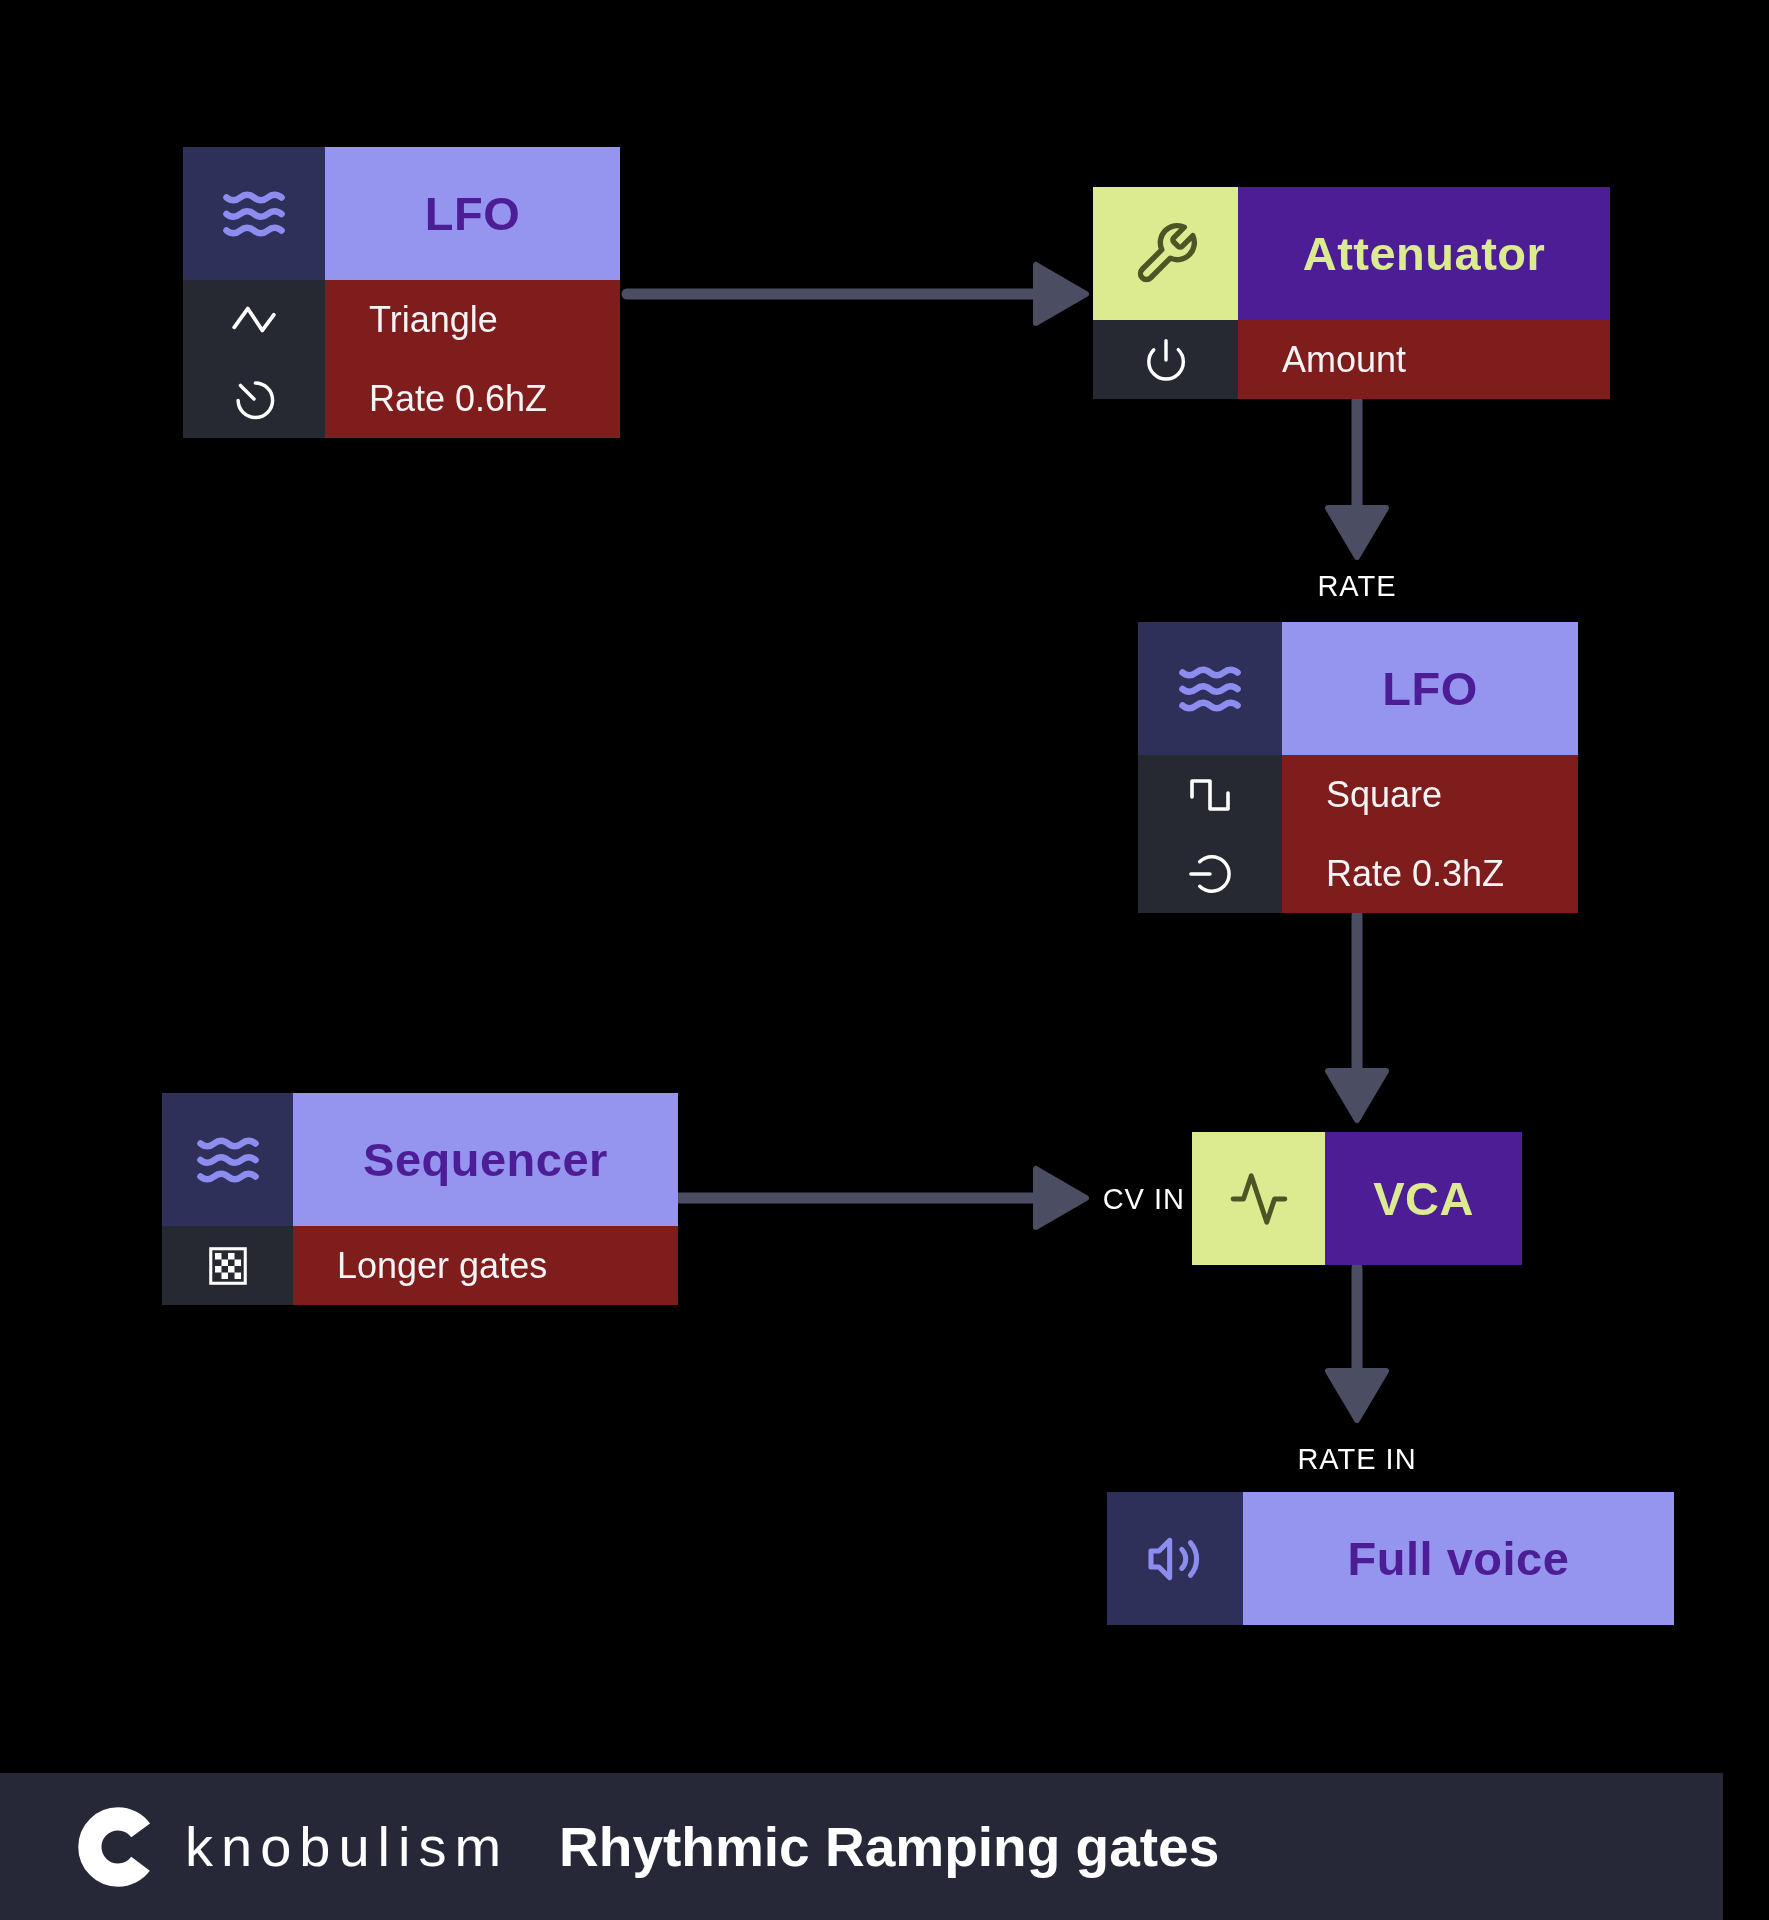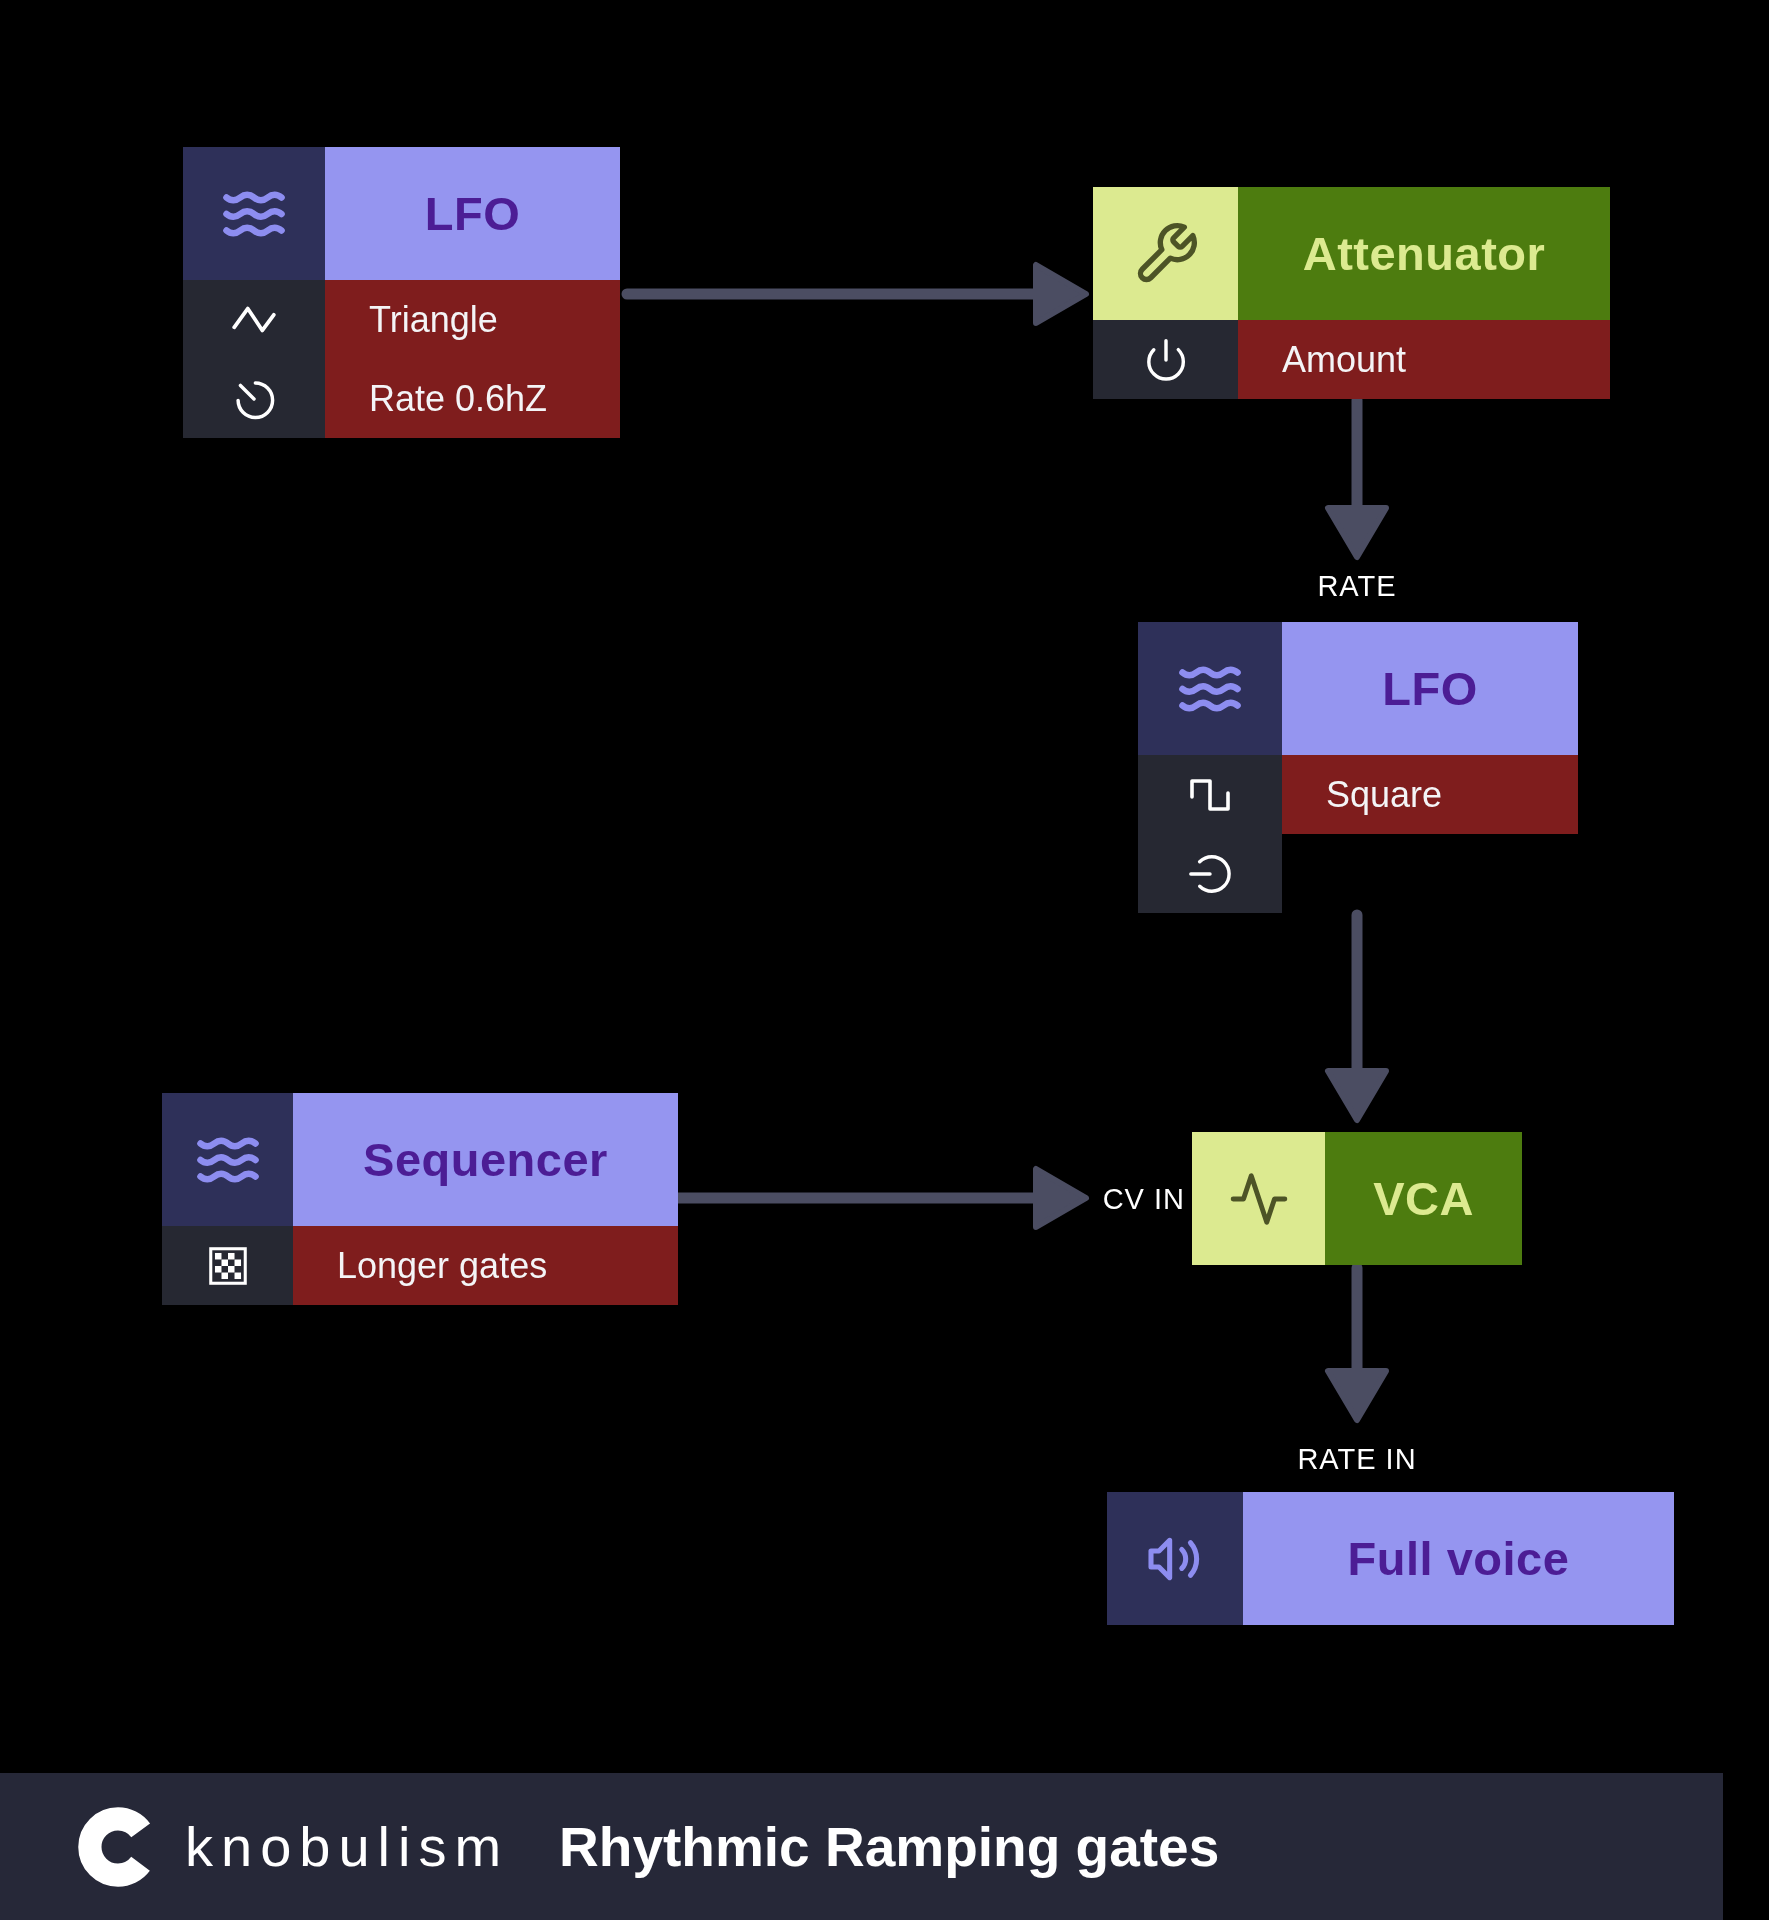--- a/index.html
+++ b/index.html
@@ -9,21 +9,21 @@
   }
   .node{position:absolute;}
   .hdr{display:flex;height:133px;}
   .row{display:flex;height:79px;}
   .icell{flex:0 0 auto;display:flex;align-items:center;justify-content:center;}
   .tcell{flex:1 1 auto;display:flex;align-items:center;}
   .hdr .tcell{justify-content:center;font-weight:bold;font-size:47px;letter-spacing:.5px;}
   .purple .icell{background:#2e3059;}
   .purple .tcell{background:#9595f0;color:#4c1d95;}
   .green .icell{background:#dcea90;}
-  .green .tcell{background:#4d7c0f;color:#dcea90;}
+  .green .tcell{background:#4c1d95;color:#dcea90;}
   .row .icell{background:#262832;}
   .row .tcell{background:#7f1d1d;color:#f4f4f6;font-size:36px;padding-left:44px;}
   .flowlabel{position:absolute;color:#fff;font-size:29px;letter-spacing:1px;}
   svg.stroke-ico{fill:none;stroke-linecap:round;stroke-linejoin:round;}
   #arrow-layer{position:absolute;left:0;top:0;pointer-events:none;}
   #footer{
     position:absolute;left:0;top:1773px;width:1723px;height:147px;background:#262838;
     display:flex;align-items:center;
   }
   #brand-text{color:#fff;font-size:56px;letter-spacing:8px;font-weight:500;margin-left:22px;}
@@ -132,20 +132,21 @@
     </div>
     <div class="row">
       <div class="icell" style="width:144px;">
         <svg class="stroke-ico" width="46" height="46" viewBox="0 0 24 24" stroke="#ffffff" stroke-width="1.8">
           <g transform="rotate(-90 12 12)">
             <path d="M12 2v10"></path>
             <path d="M18.4 6.6a9 9 0 1 1-12.77.04"></path>
           </g>
         </svg>
       </div>
+      <div class="tcell">Rate 0.3hZ</div>
     </div>
   </div>
 
   <div class="node" style="left:146px;top:1093px;width:516px;padding-left:16px;">
     <div class="hdr purple">
       <div class="icell" style="width:131px;">
         <svg class="stroke-ico" width="66" height="66" viewBox="0 0 24 24" stroke="#8d8df0" stroke-width="2.4">
           <path d="M2 6c.6.5 1.2 1 2.5 1C7 7 7 5 9.5 5c2.6 0 2.4 2 5 2 2.5 0 2.5-2 5-2 1.3 0 1.9.5 2.5 1"></path>
           <path d="M2 12c.6.5 1.2 1 2.5 1 2.5 0 2.5-2 5-2 2.6 0 2.4 2 5 2 2.5 0 2.5-2 5-2 1.3 0 1.9.5 2.5 1"></path>
           <path d="M2 18c.6.5 1.2 1 2.5 1 2.5 0 2.5-2 5-2 2.6 0 2.4 2 5 2 2.5 0 2.5-2 5-2 1.3 0 1.9.5 2.5 1"></path>

